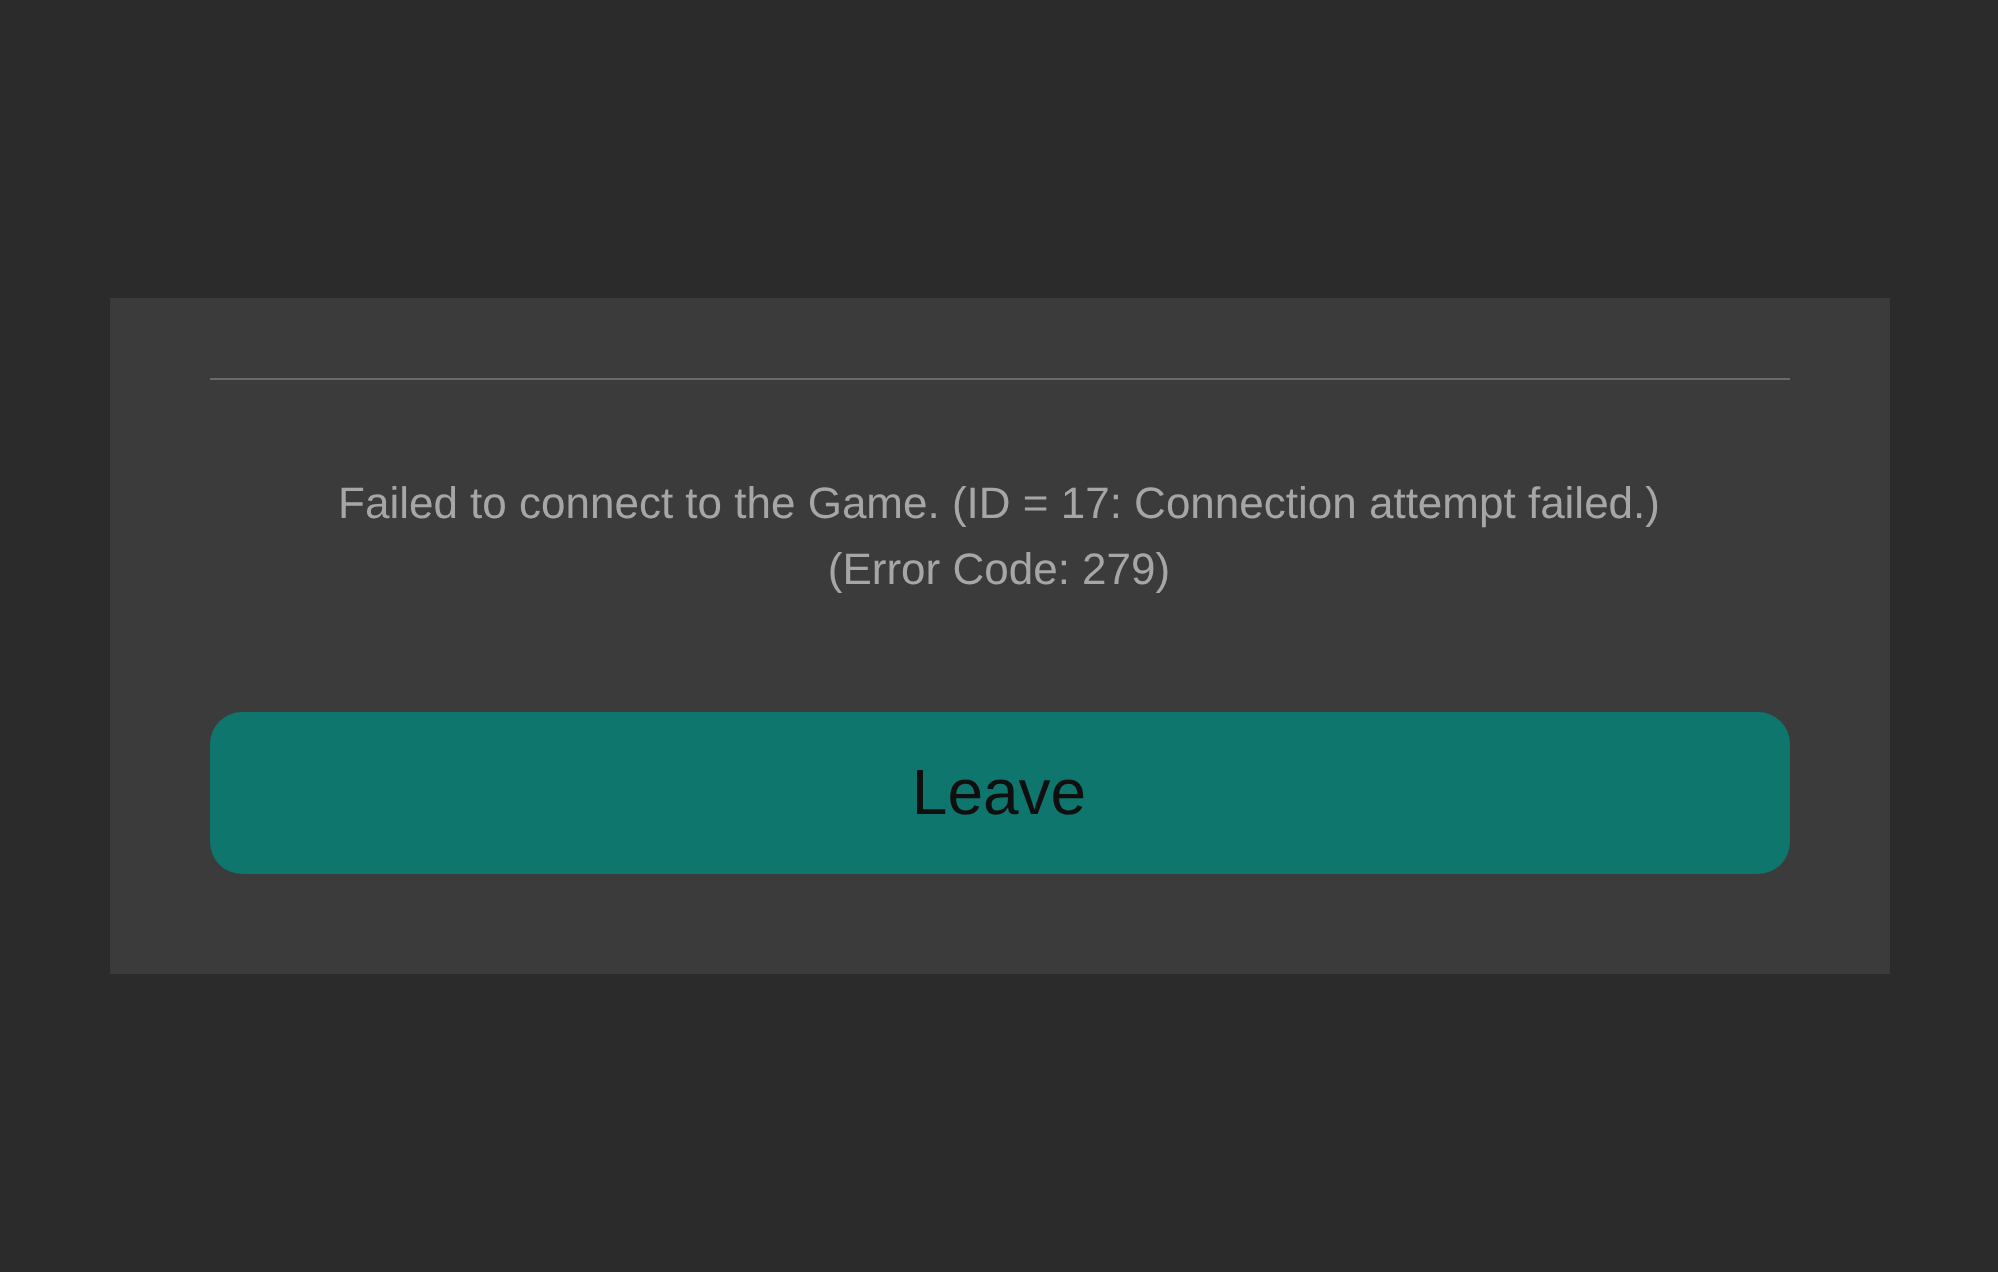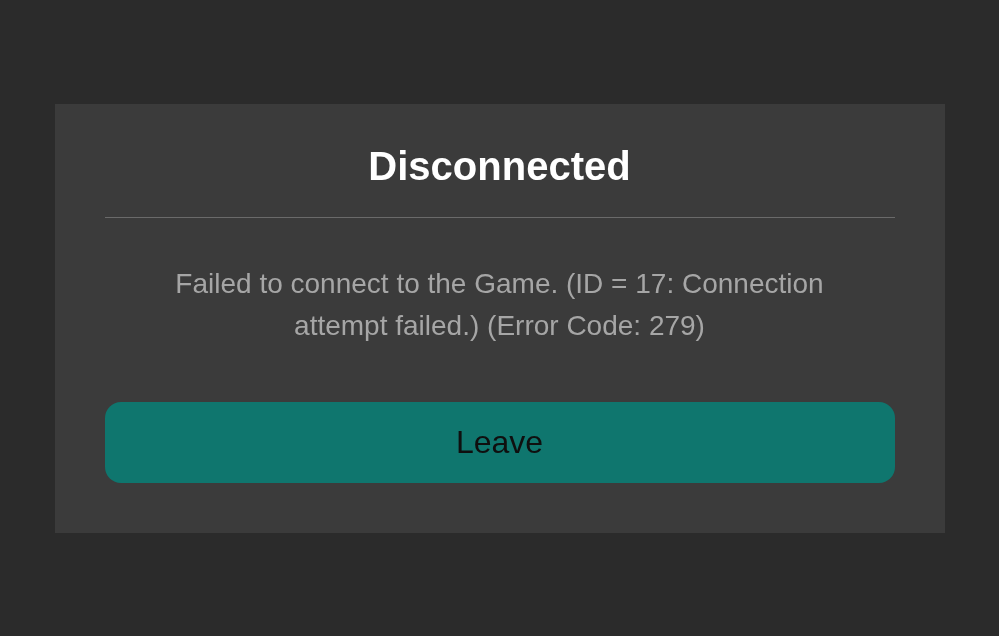--- a/index.html
+++ b/index.html
@@ -33,21 +33,21 @@
       text-align: center;
     }
     .divider {
       width: 100%;
       height: 1px;
       background-color: #6a6a6a;
       margin-bottom: 45px;
     }
     .dialog-message {
       color: #a6a6a6;
-      font-size: 28px;
+      font-size: 22px;
       text-align: center;
       line-height: 1.5;
       margin-bottom: 55px;
       max-width: 700px;
     }
     .leave-button {
       width: 100%;
       background-color: #0f766e;
       color: #0f0f0f;
       border: none;
@@ -56,17 +56,16 @@
       font-weight: 400;
       padding: 22px 0;
       cursor: pointer;
       font-family: inherit;
     }
   </style>
 </head>
 <body>
 
 <div class="dialog">
-  <div class="dialog-title">Disconnected</div>
   <div class="divider"></div>
   <div class="dialog-message">Failed to connect to the Game. (ID = 17: Connection attempt failed.) (Error Code: 279)</div>
   <button class="leave-button">Leave</button>
 </div>
 
 </body></html>

